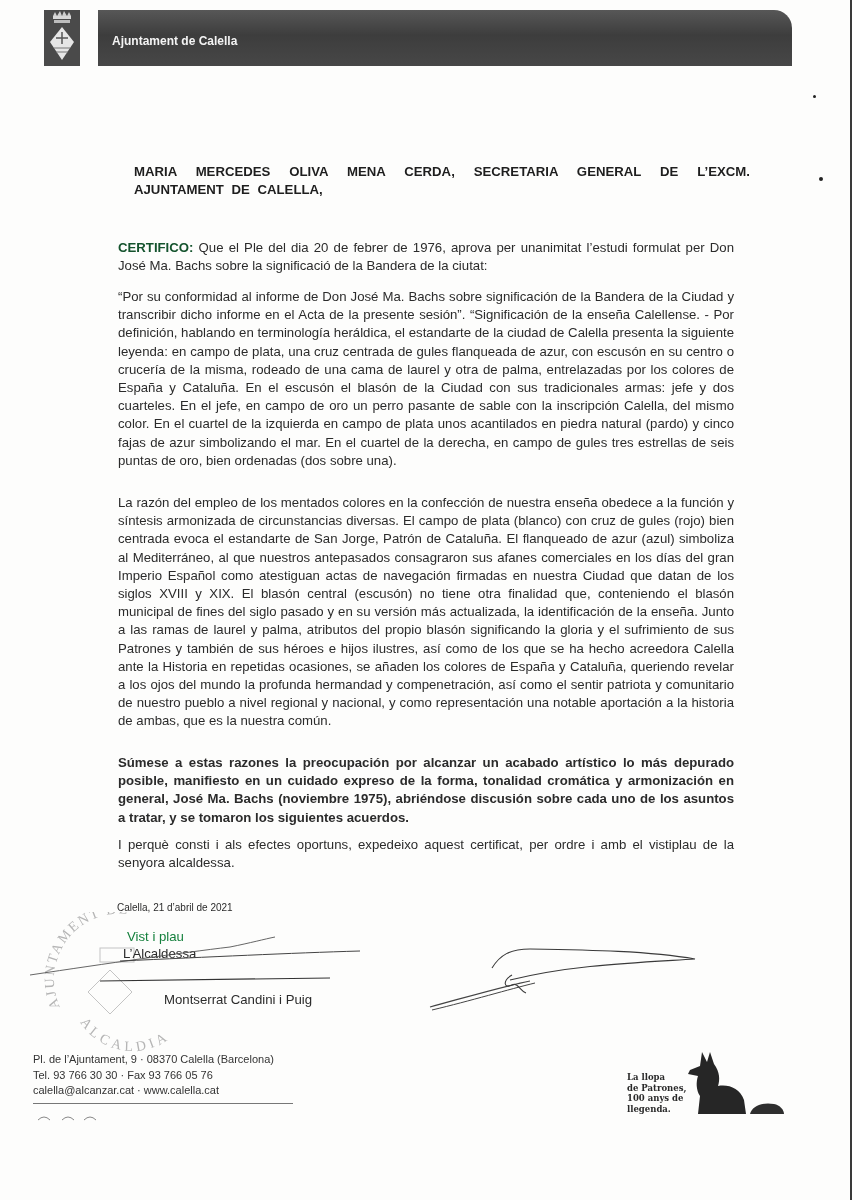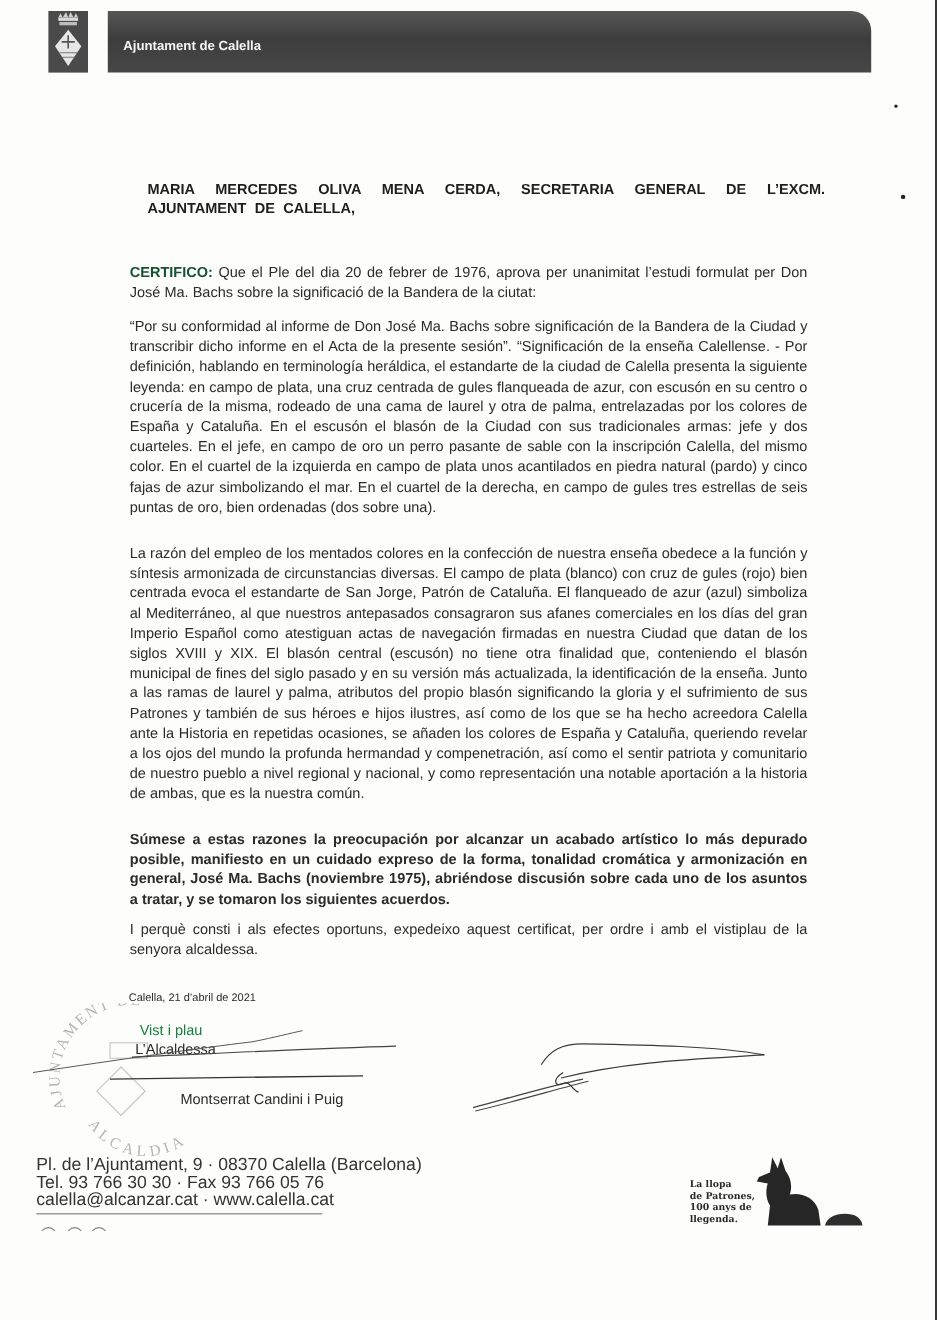--- a/index.html
+++ b/index.html
@@ -43,21 +43,21 @@
 
     .place-date { position: absolute; left: 117px; top: 902px; font-size: 10px; color: #2b2b2b; }
     .vist { position: absolute; left: 127px; top: 929px; font-size: 13.2px; color: #15803d; }
     .alc { position: absolute; left: 123px; top: 946px; font-size: 13.2px; color: #2b2b2b; }
     .mayor { position: absolute; left: 122px; top: 992px; font-size: 13.2px; color: #2b2b2b; margin-left: 42px; }
 
     .stamp { position: absolute; left: 40px; top: 912px; }
     .signature { position: absolute; left: 30px; top: 935px; }
 
     .footer-addr {
-      position: absolute; left: 33px; top: 1052px; font-size: 16px; line-height: 15.5px; color: #333;
+      position: absolute; left: 33px; top: 1052px; font-size: 11px; line-height: 15.5px; color: #333;
     }
     .footer-addr .web { font-weight: normal; }
     .footer-rule { position: absolute; left: 33px; top: 1103px; width: 260px; height: 1px; background: #777; }
     .footer-marks { position: absolute; left: 36px; top: 1108px; }
 
     .llopa-text {
       position: absolute; left: 627px; top: 1072px; width: 62px;
       font-family: "DejaVu Serif", serif; font-size: 8.5px; font-weight: bold;
       line-height: 10.5px; color: #2a2a2a;
     }

